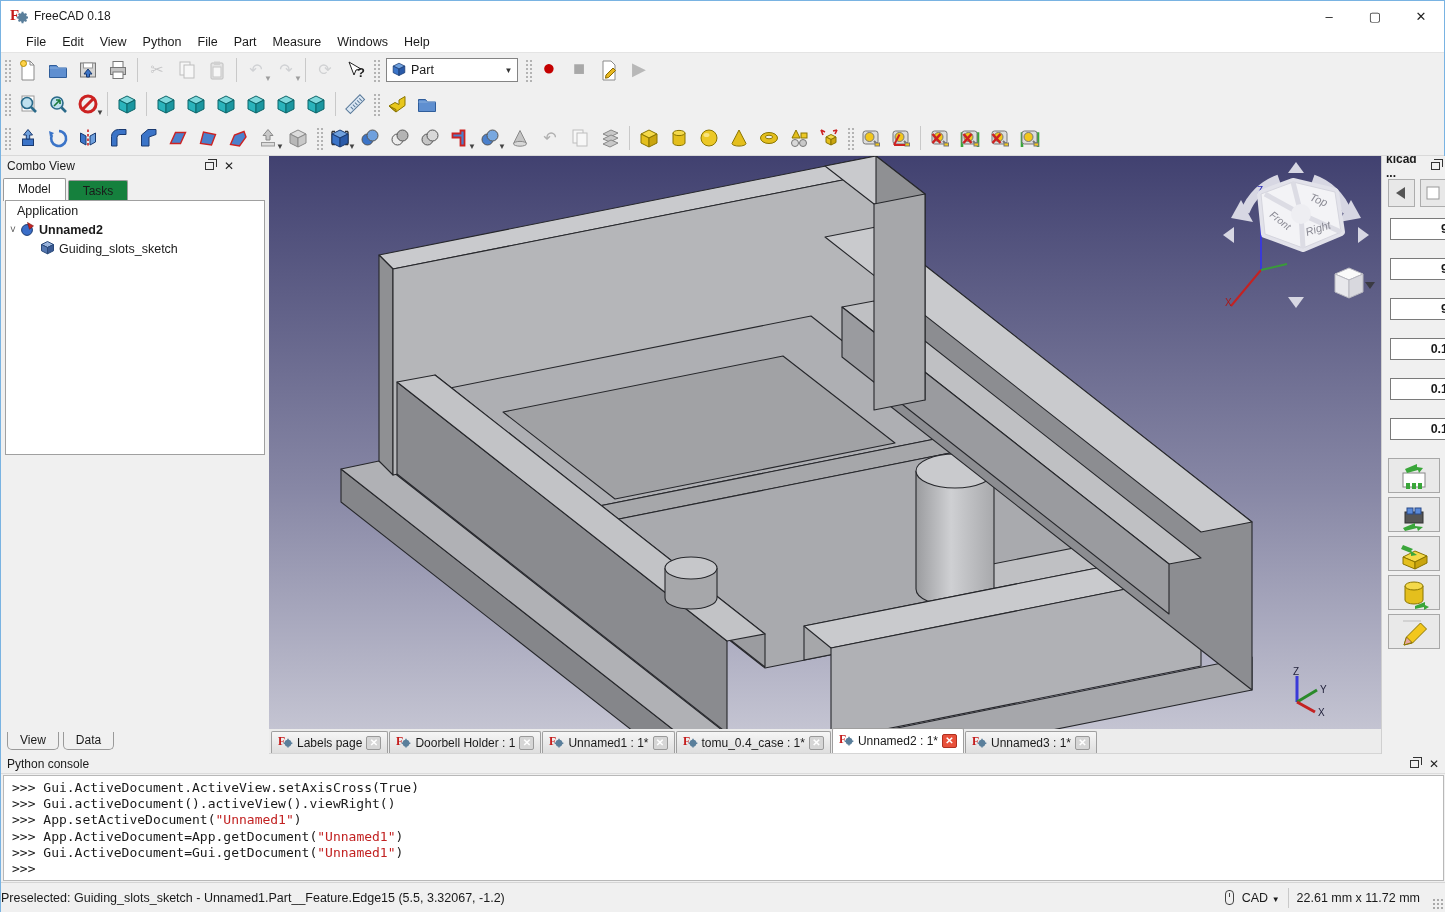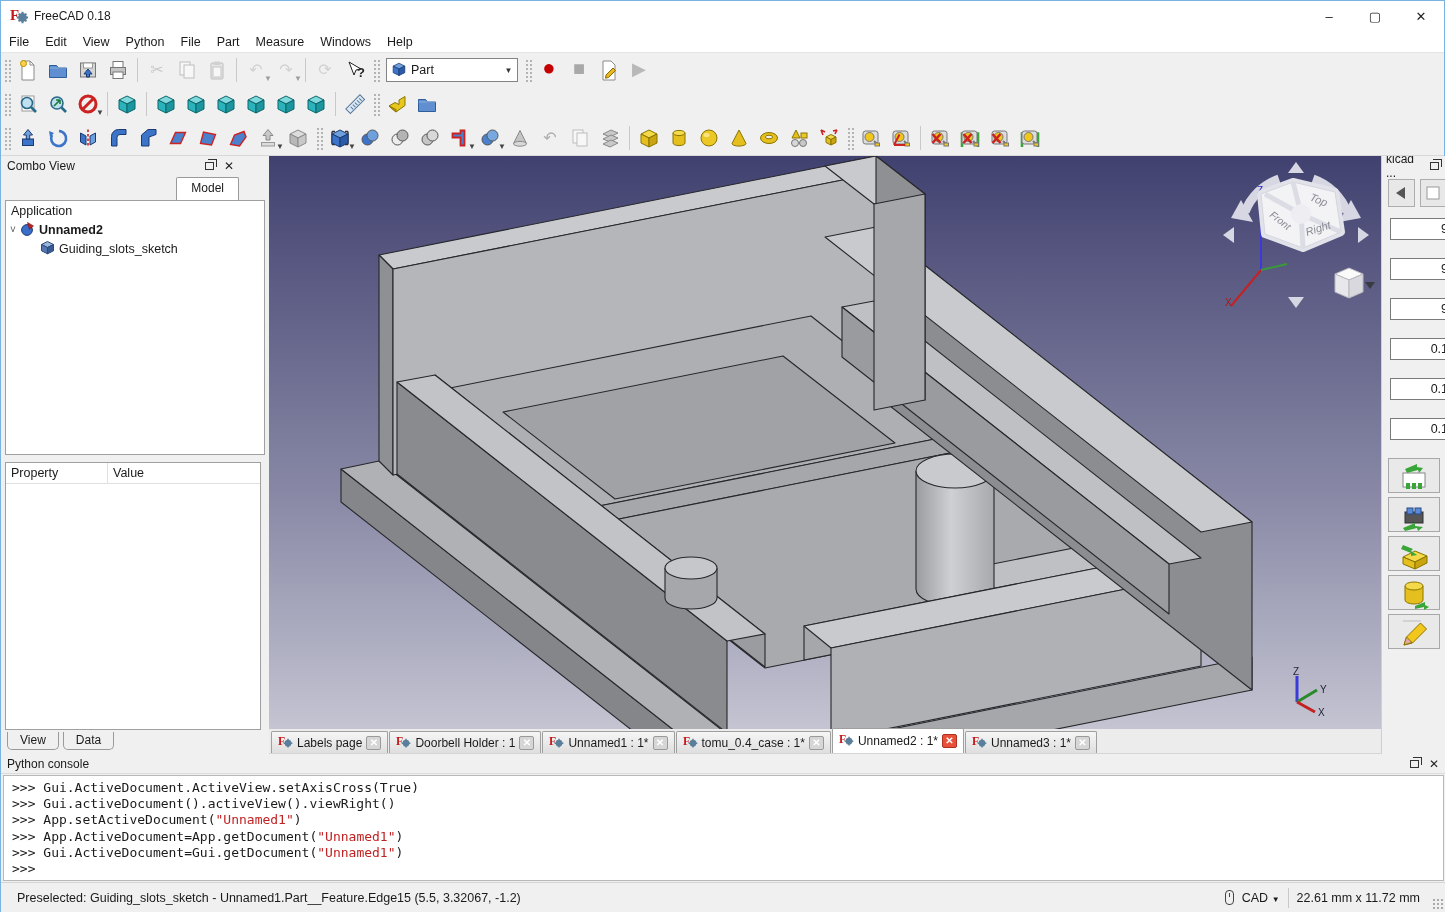--- a/index.html
+++ b/index.html
@@ -8,21 +8,21 @@
   #win { position:relative; width:1445px; height:912px; border:1px solid #79b3e2; background:#f0f0f0; }
 
   
   #titlebar { position:absolute; left:0; top:0; width:100%; height:30px; background:#fff; display:flex; align-items:center; }
   #titlebar .appicon { margin:0 6px 0 9px; }
   #title-text { font-size:12px; }
   #wincontrols { position:absolute; right:0; top:0; height:30px; display:flex; }
   .wbtn { width:46px; height:30px; display:flex; align-items:center; justify-content:center; font-size:13px; color:#222; }
 
   
-  #menubar { position:absolute; left:0; top:30px; width:100%; height:22px; background:#fff; display:flex; align-items:center; padding-left:0; border-bottom:1px solid #e4e4e4; }
+  #menubar { position:absolute; left:0; top:30px; width:100%; height:22px; background:#fff; display:flex; align-items:center; padding-left:17px; border-bottom:1px solid #e4e4e4; }
   .menu-item { padding:2px 8px; font-size:12.5px; }
 
   
   .tbrow { position:absolute; left:0; width:100%; height:34px; background:#f0f0f0; display:flex; align-items:center; }
   #tb1 { top:52px; } #tb2 { top:86px; } #tb3 { top:120px; height:35px; border-bottom:1px solid #d9d9d9;}
   .tb-handle { width:8px; height:24px; margin:0 2px;
     background-image:radial-gradient(circle, #b3b3b3 1px, transparent 1.3px);
     background-size:4px 4px; background-position:1px 1px; }
   .tb-sep { width:1px; height:24px; background:#c9c9c9; margin:0 4px; }
   .tbtn { width:30px; height:30px; display:flex; align-items:center; justify-content:center; position:relative; border-radius:3px; }
@@ -30,30 +30,30 @@
   .tbtn .caret { position:absolute; right:-1px; bottom:2px; font-size:8px; color:#444; }
   .tbtn.grayed { opacity:.48; filter:grayscale(.7); }
   .tb-combo { height:24px; width:132px; background:#fff; border:1px solid #848484; display:flex; align-items:center; margin:0 4px; }
   .tb-combo .cico { margin:0 4px 0 4px; }
   .tb-combo .clabel { flex:1; font-size:12.5px; }
   .tb-combo .cdrop { width:17px; height:100%; display:flex; align-items:center; justify-content:center; font-size:8px; color:#333; }
 
   
   #combo-panel { position:absolute; left:0; top:155px; width:240px; height:598px; background:#f0f0f0; }
   #viewport { position:absolute; left:268px; top:155px; width:1112px; height:573px; overflow:hidden; background:linear-gradient(180deg,#414170 0%,#8787a5 58%,#c4c4d2 100%); }
-  #kicad-panel { position:absolute; left:1380px; top:155px; width:65px; height:598px; background:#f0f0f0; border-left:1px solid #d0d0d0; overflow:hidden; }
+  #kicad-panel { position:absolute; left:1380px; top:155px; width:65px; height:598px; background:#f0f0f0; border-left:1px solid #d0d0d0; overflow:hidden;font-weight:bold; }
 
   
   .dock-title { height:19px; display:flex; align-items:center; padding:0 4px 0 6px; font-size:12px; }
   .dock-title .sp { flex:1; }
   .dock-btn { width:16px; height:14px; display:flex; align-items:center; justify-content:center; margin-left:4px; }
   .float-glyph { position:relative; width:9px; height:8px; border:1px solid #333; background:#f0f0f0; }
   .float-glyph::after { content:""; position:absolute; left:2px; top:-4px; width:8px; height:7px; border:1px solid #333; border-bottom:none; border-left:none; }
   .x-glyph { font-size:12px; color:#222; line-height:1; }
-  #cv-tabs { display:flex; height:24px; margin:2px 0 0 2px; align-items:flex-end;flex-direction:column; }
+  #cv-tabs { display:flex; height:24px; margin:2px 0 0 2px; align-items:flex-end; }
   .cv-tab { padding:3px 14px; border:1px solid #9a9a9a; border-bottom:none; background:#15803d; font-size:12px; margin-right:2px; border-radius:2px 2px 0 0; }
   .cv-tab.active { background:#fff; padding-bottom:5px; }
   #tree-box { position:absolute; left:4px; top:44px; width:260px; height:255px; background:#fff; border:1px solid #a0a0a0; font-size:12.5px; }
   #tree-header { display:flex; height:21px; align-items:center; border-bottom:1px solid #e0e0e0; }
   #tree-header .th1 { width:176px; padding-left:4px; border-right:1px solid #e0e0e0; height:100%; display:flex; align-items:center;}
   .tree-row { display:flex; align-items:center; height:19px; }
   .tw { display:inline-block; }
   #prop-box { position:absolute; left:4px; top:306px; width:256px; height:268px; background:#fff; border:1px solid #a0a0a0; }
   #prop-header { display:flex; height:21px; border-bottom:1px solid #e0e0e0; font-size:12.5px; }
   #prop-header .ph1 { width:102px; padding:3px 0 0 5px; border-right:1px solid #e0e0e0; }
@@ -76,21 +76,21 @@
   .mtab.active .mclose { background:#e8503a; border-color:#b03020; }
 
   
   #console { position:absolute; left:0; top:753px; width:1445px; height:128px; background:#f0f0f0; }
   #console .dock-title { height:20px; border-bottom:1px solid #dcdcdc; }
   #console-body { position:absolute; left:2px; top:21px; right:2px; bottom:1px; background:#fff; border:1px solid #b8b8b8; font-family:"DejaVu Sans Mono", monospace; font-size:13px; line-height:16.2px; padding:4px 0 0 8px; white-space:pre; }
   #console-body .str { color:#c22222; }
 
   
   #statusbar { position:absolute; left:0; top:881px; width:1445px; height:30px; background:#f0f0f0; border-top:1px solid #d5d5d5; display:flex; align-items:center; font-size:12.5px; }
-  #status-left { padding-left:16px; flex:1; }
+  #status-left { padding-left:0; flex:1; }
   #status-right { display:flex; align-items:center; gap:8px; padding-right:26px; }
   .vsep { width:1px; height:20px; background:#c9c9c9; }
   #mouse-ico { width:9px; height:15px; border:1.4px solid #444; border-radius:4px; position:relative; }
   #mouse-ico::after { content:""; position:absolute; left:3px; top:2px; width:1px; height:4px; background:#444; }
   #grip { position:absolute; right:2px; bottom:2px; width:12px; height:12px;
     background-image:radial-gradient(circle,#a9a9a9 1.2px,transparent 1.5px); background-size:4px 4px; }
 
   
   #navcube { position:absolute; right:6px; top:4px; }
   #axiscross { position:absolute; right:52px; bottom:10px; }
@@ -573,21 +573,21 @@
       <span class="dock-btn">
           <span class="x-glyph">✕</span>
         </span>
     </div>
     <div id="cv-tabs">
       <div class="cv-tab active">Model</div>
       <div class="cv-tab">Tasks</div>
     </div>
     <div id="tree-box">
       <div class="tree-row">
-        <span style="padding-left:5px">Application</span>
+        <span style="padding-left:11px">Application</span>
       </div>
       <div class="tree-row">
         <span class="tw" style="width:14px;text-align:center;color:#555;font-size:10px">˅</span>
         <span class="tw" style="margin-right:4px">
           <svg width="15" height="15">
               <circle cx="7" cy="9" r="5.4" fill="#3a6ec8" stroke="#1a3a70"></circle>
               <path d="M7.5 1.5l6 3.4-4 3.4z" fill="#c42222" stroke="#701010" stroke-width=".6"></path>
             </svg>
         </span>
         <b>Unnamed2</b>
@@ -595,26 +595,20 @@
       <div class="tree-row">
         <span class="tw" style="width:34px"></span>
         <span class="tw" style="margin-right:4px">
           <svg width="15" height="15">
               <polygon points="7.5,1.5 13.5,4.5 7.5,7.5 1.5,4.5" fill="#9ab4dc" stroke="#2a4a7a"></polygon>
               <polygon points="1.5,4.5 7.5,7.5 7.5,13.8 1.5,10.8" fill="#5577b0" stroke="#2a4a7a"></polygon>
               <polygon points="13.5,4.5 7.5,7.5 7.5,13.8 13.5,10.8" fill="#3a5a94" stroke="#2a4a7a"></polygon>
             </svg>
         </span>
         <span>Guiding_slots_sketch</span>
-      </div>
-    </div>
-    <div id="prop-box">
-      <div id="prop-header">
-        <span class="ph1">Property</span>
-        <span class="ph2">Value</span>
       </div>
     </div>
     <div id="vd-tabs">
       <div class="vd-tab">View</div>
       <div class="vd-tab">Data</div>
     </div>
   </div>
 
   <div id="viewport">
     <svg width="1112" height="573" viewBox="0 0 1112 573">

